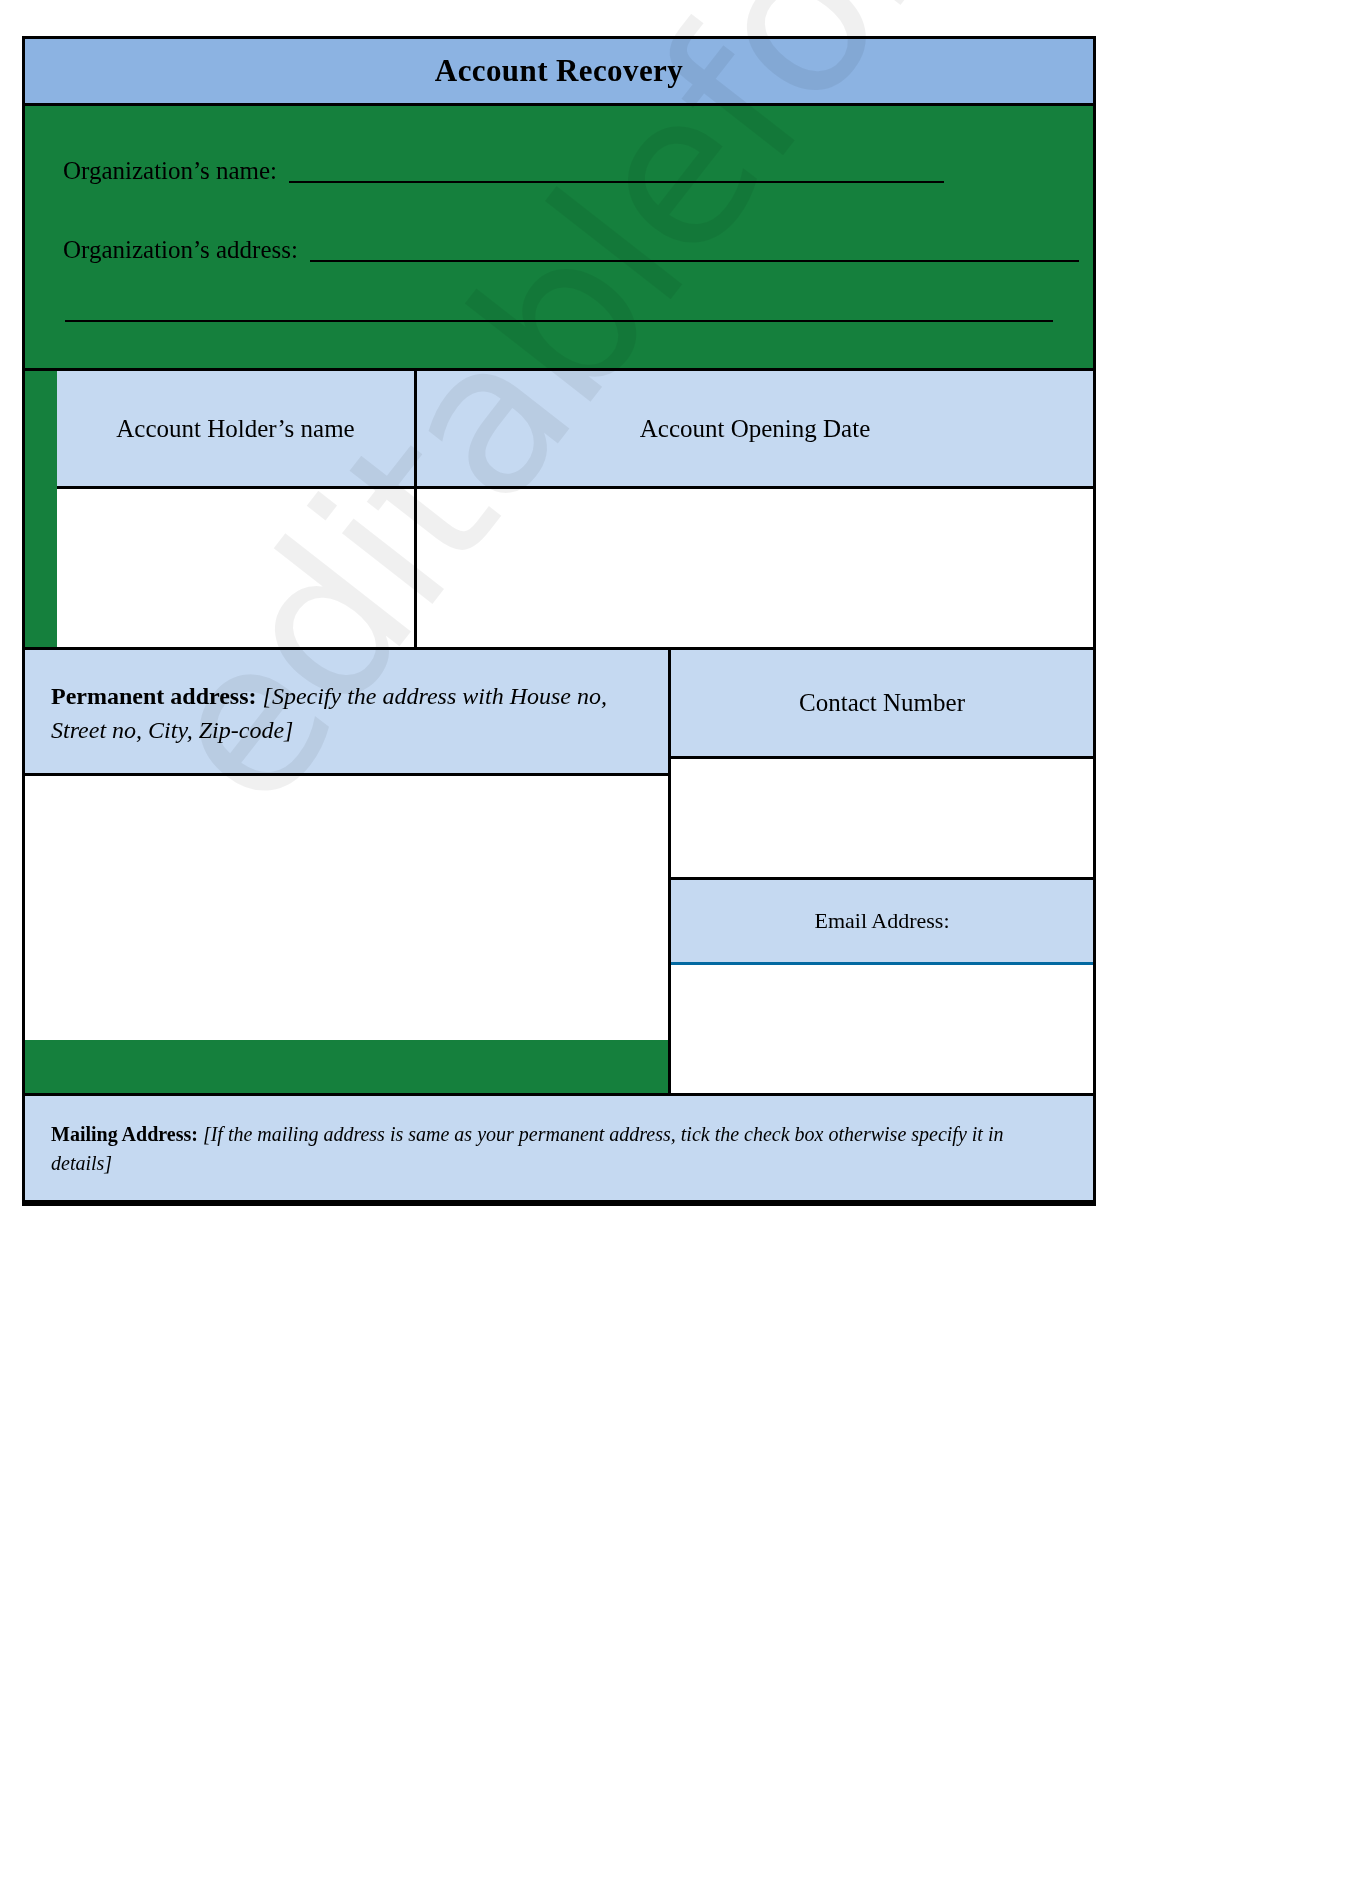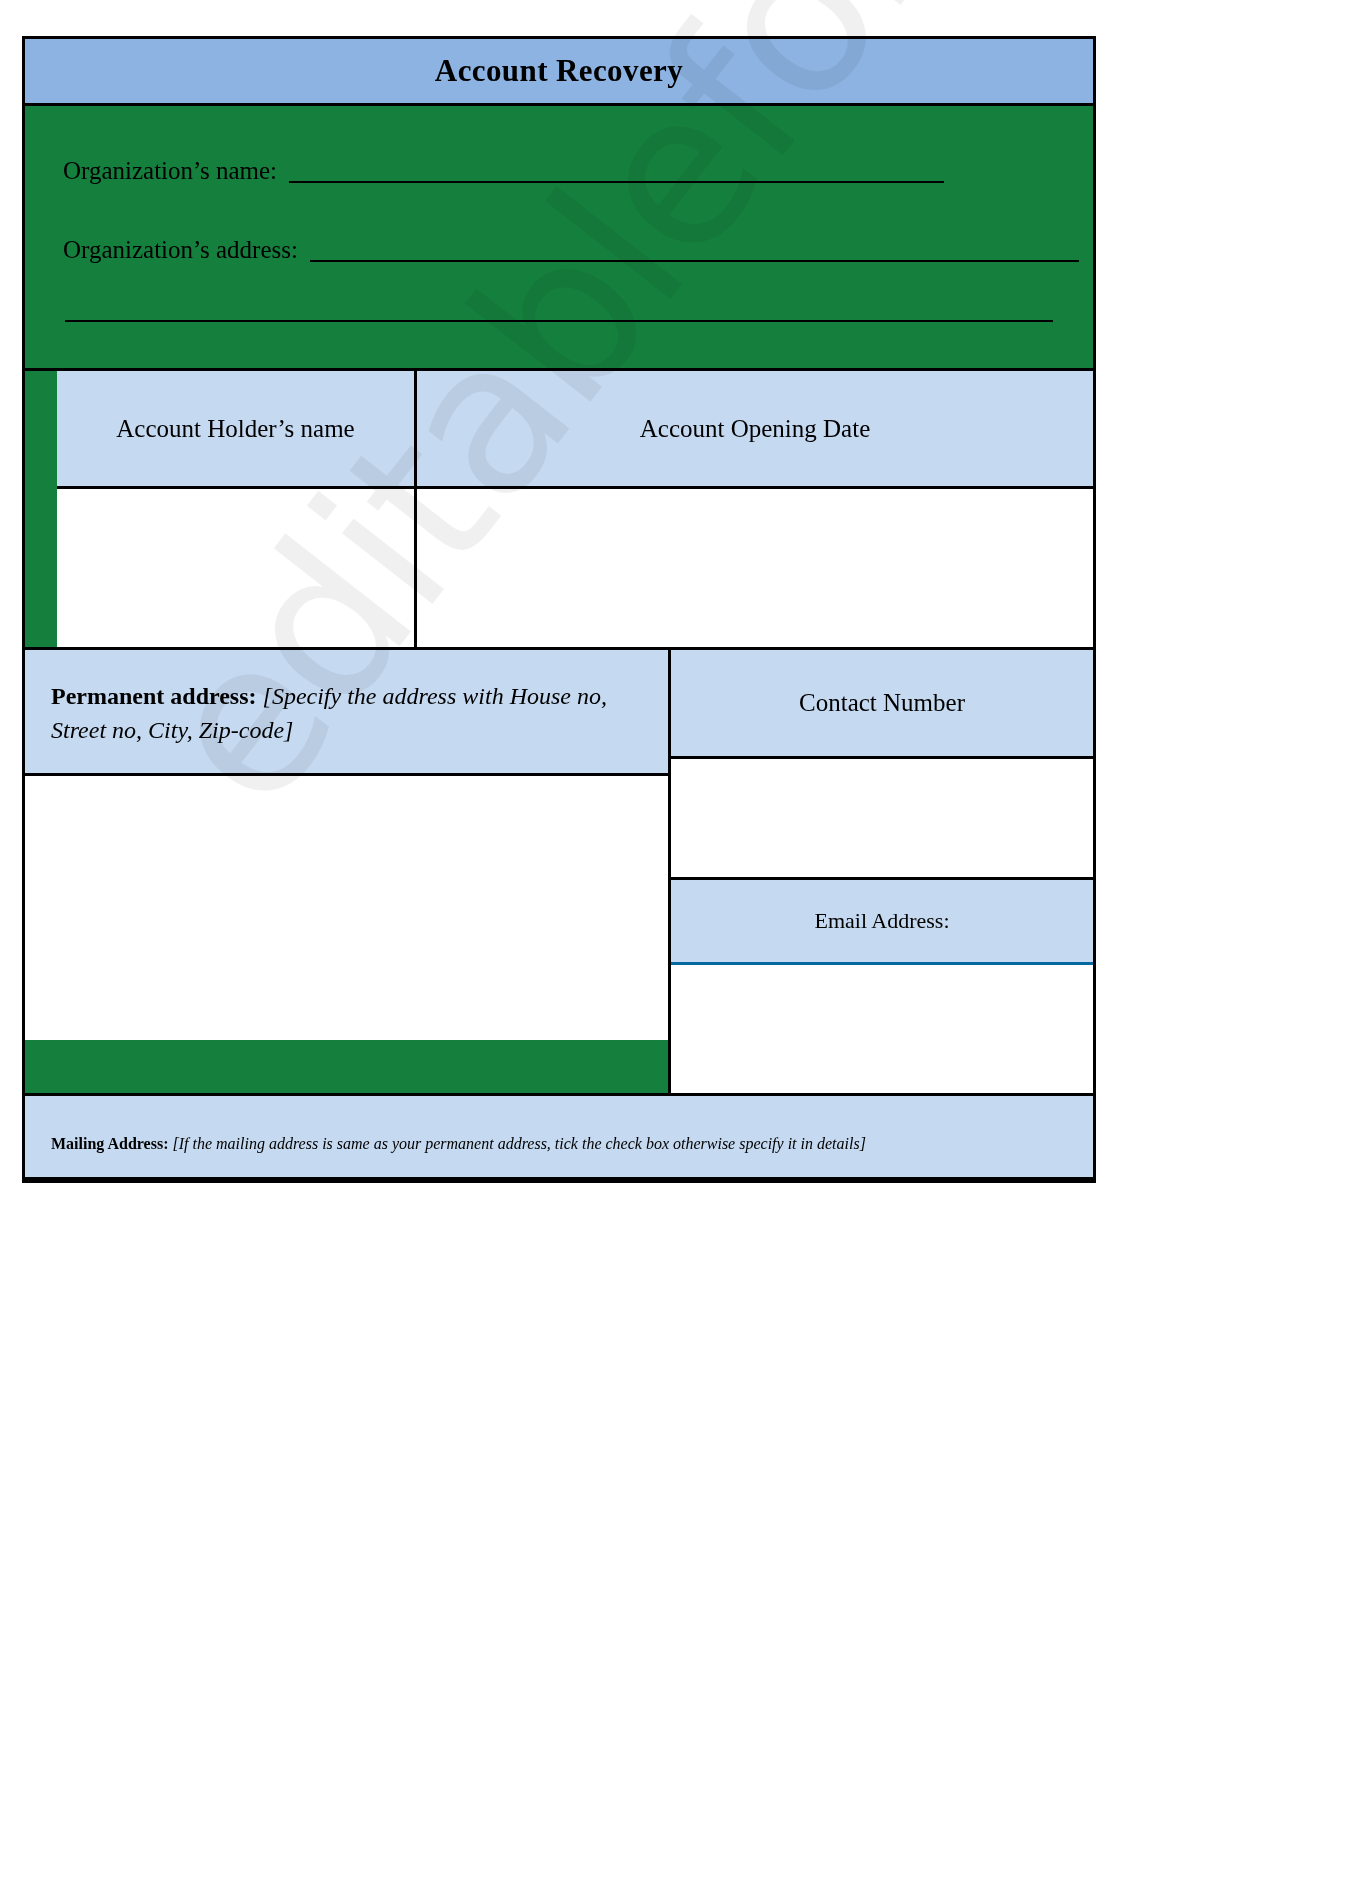--- a/index.html
+++ b/index.html
@@ -186,22 +186,22 @@
     border-bottom: 3px solid #0369a1;
   }
   .email-cell {
     height: 128px;
     background: #ffffff;
   }
 
   
   .mail-head {
     background: #c5d9f1;
-    padding: 36px 26px 22px 26px;
-    font-size: 16px;
+    padding: 24px 26px 22px 26px;
+    font-size: 20px;
     line-height: 1.45;
     border-bottom: 3px solid #000000;
   }
   .mail-head .bold { font-weight: bold; }
   .mail-head .ital { font-style: italic; }
 
   .mail-body {
     background: #ffffff;
     padding: 68px 0 26px 0;
     min-height: 300px;

